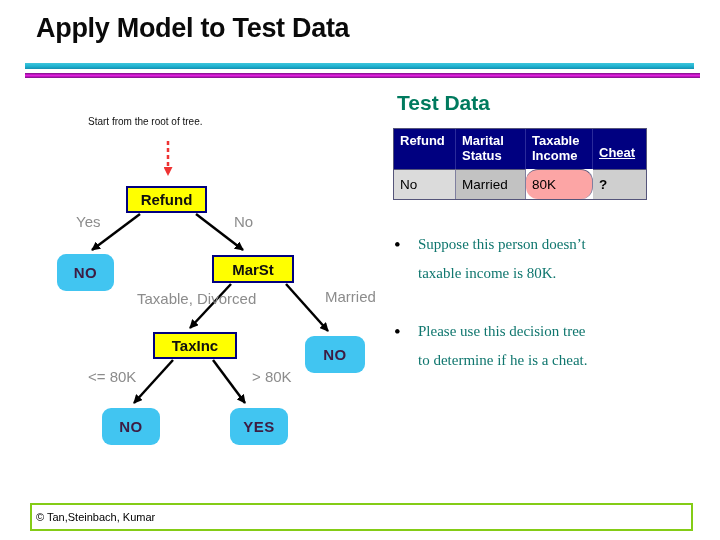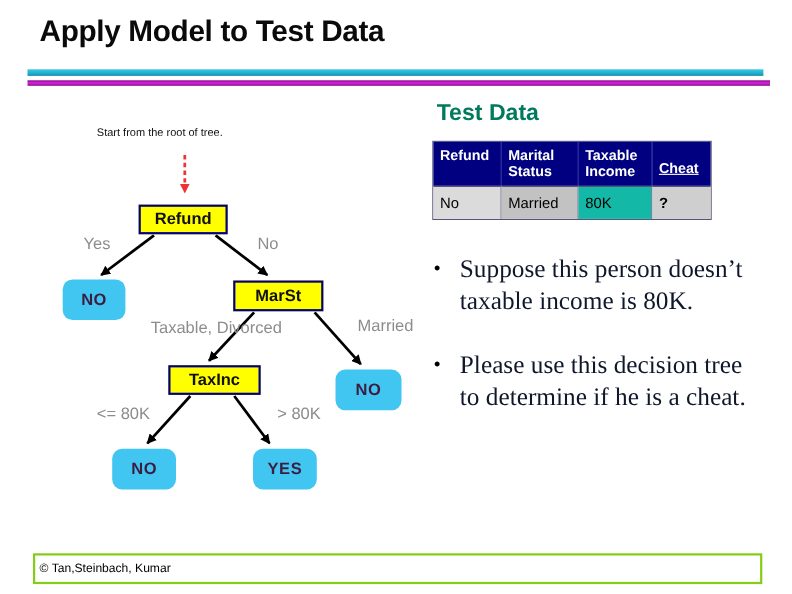--- a/index.html
+++ b/index.html
@@ -45,21 +45,21 @@
   .leaf{
     background:#41c5f1;border-radius:9px;
     display:flex;align-items:center;justify-content:center;
     font-size:15px;font-weight:bold;color:#3d1c42;letter-spacing:0.5px;
   }
   .edge-label{font-size:15px;color:#8c8c8c;white-space:nowrap;}
   svg.overlay{position:absolute;left:0;top:0;pointer-events:none;}
   
   .bullet-item{position:absolute;left:394px;display:flex;font-family:"Liberation Serif",serif;}
   .bullet-dot{width:24px;font-size:19px;line-height:29px;color:#000;}
-  .bullet-lines{font-size:23px;line-height:29px;color:#0f172a;}
+  .bullet-lines{font-size:15px;line-height:29px;color:#0f766e;}
   .bullet-lines div{white-space:nowrap;}
   
   .footer-box{
     left:30px;top:503px;width:655px;height:24px;border:2px solid #84cc16;
     display:flex;align-items:center;padding-left:4px;
   }
   .footer-text{font-size:11px;color:#000;white-space:nowrap;}
 </style>
 </head>
 <body>
@@ -76,21 +76,21 @@
   <div class="abs ttable">
     <div class="trow">
       <div class="tcell th c0">Refund</div>
       <div class="tcell th c1">Marital Status</div>
       <div class="tcell th c2">Taxable Income</div>
       <div class="tcell th c3 bottom">Cheat</div>
     </div>
     <div class="trow">
       <div class="tcell td c0" style="background:#dbdbdb;">No</div>
       <div class="tcell td c1 hl">Married</div>
-      <div class="tcell td c2" style="background:#14b8a6;">80K</div>
+      <div class="tcell td c2" style="background:#fca5a5;border-radius:12px;">80K</div>
       <div class="tcell td c3" style="background:#cfcfcf;font-weight:bold;">?</div>
     </div>
   </div>
 
   <svg class="overlay" width="720" height="540" viewBox="0 0 720 540">
     <defs>
       <marker id="ah" markerUnits="userSpaceOnUse" markerWidth="10" markerHeight="9" refX="8" refY="4.5" orient="auto">
         <path d="M0,0 L9,4.5 L0,9 Z" fill="#000"></path>
       </marker>
       <marker id="ahred" markerUnits="userSpaceOnUse" markerWidth="10" markerHeight="9" refX="7" refY="4.5" orient="auto">

